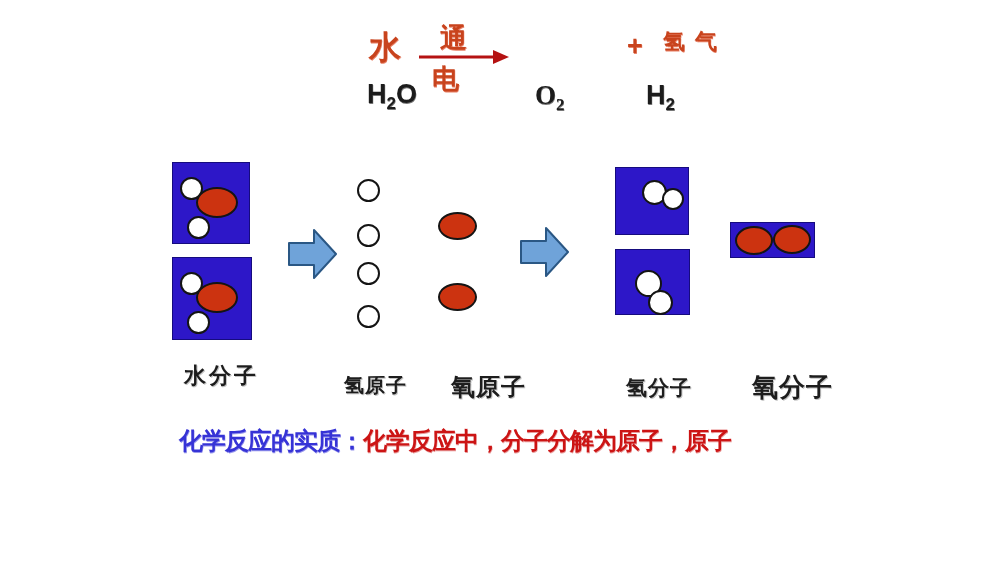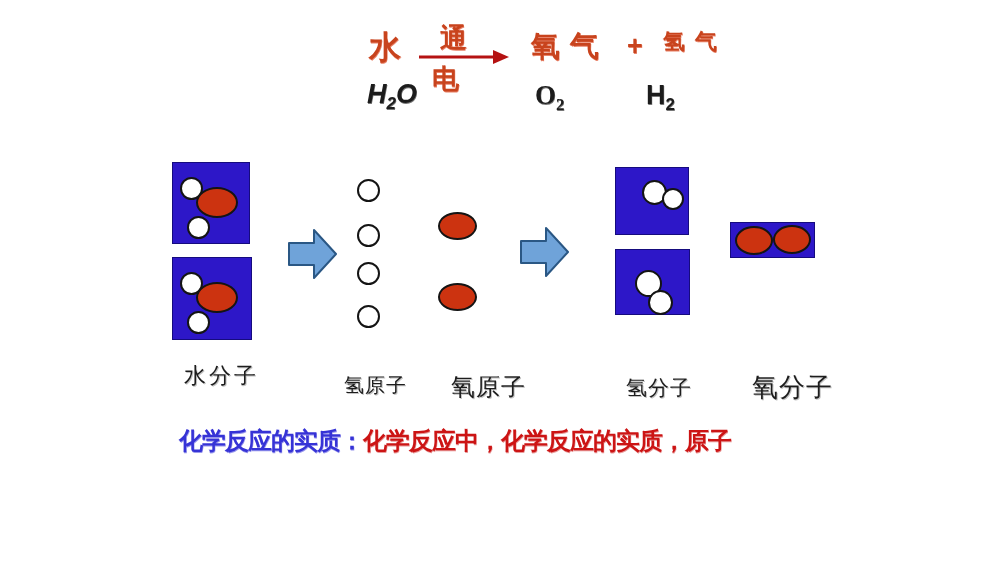--- a/index.html
+++ b/index.html
@@ -42,21 +42,21 @@
   .eq-plus       { left: 627px; top: 31px; font-size: 27px; }
   .eq-product2   { left: 663px; top: 27px; font-size: 22px; letter-spacing: 10px; }
 
   .formula {
     font-weight: bold;
     color: var(--formula-black, #1c1c1c);
     font-size: 27px;
     text-shadow: 0.5px 0.5px 0 #777;
   }
   .formula sub { font-size: 17px; line-height: 0; }
-  .formula-h2o { left: 367px; top: 79px; font-style: italic; }
+  .formula-h2o { left: 367px; top: 79px; }
   .formula-o2  { left: 535px; top: 80px; font-family: Liberation Serif, serif; }
   .formula-h2  { left: 646px; top: 80px; }
 
   
   .mol-box {
     position: absolute;
     background: var(--box-blue, #2d17c8);
     border: 1px solid #150b7e;
     box-sizing: border-box;
   }
@@ -86,21 +86,21 @@
     stroke: var(--block-arrow-stroke, #2a5784);
     stroke-width: 2;
     stroke-linejoin: round;
   }
   .arrow-1 { left: 288px; top: 228px; }
   .arrow-2 { left: 520px; top: 226px; }
 
   
   .diagram-label {
     position: absolute;
-    font-weight: normal;
+    font-weight: bold;
     color: var(--label-dark, #1d1d1d);
     text-shadow: 1px 1px 0 #c4c4c4;
     white-space: nowrap;
   }
   .label-water-molecule    { left: 184px; top: 361px; font-size: 22px; letter-spacing: 3px; }
   .label-hydrogen-atom     { left: 344px; top: 372px; font-size: 20px; letter-spacing: 1px; }
   .label-oxygen-atom       { left: 451px; top: 371px; font-size: 24px; letter-spacing: 1px; }
   .label-hydrogen-molecule { left: 626px; top: 374px; font-size: 21px; letter-spacing: 1px; }
   .label-oxygen-molecule   { left: 752px; top: 370px; font-size: 26px; letter-spacing: 1px; }
 
@@ -128,21 +128,20 @@
 <div class="slide">
 
 
   <div class="abs eq-text eq-reactant">水</div>
   <div class="abs eq-text eq-cond-top">通</div>
   <svg class="abs eq-arrow" width="92" height="16" viewBox="0 0 92 16">
     <line x1="1" y1="8" x2="76" y2="8"></line>
     <polygon points="75,1 91,8 75,15"></polygon>
   </svg>
   <div class="abs eq-text eq-cond-bottom">电</div>
-  <div class="abs eq-text eq-product1">氧气</div>
   <div class="abs eq-text eq-plus">+</div>
   <div class="abs eq-text eq-product2">氢气</div>
 
   <div class="abs formula formula-h2o"><span>H</span><sub>2</sub><span>O</span></div>
   <div class="abs formula formula-o2"><span>O</span><sub>2</sub></div>
   <div class="abs formula formula-h2"><span>H</span><sub>2</sub></div>
 
   <div class="mol-box box-a1">
     <div class="atom-h" style="left:7px; top:14px; width:23px; height:23px;"></div>
     <div class="atom-h" style="left:14px; top:53px; width:23px; height:23px;"></div>
@@ -183,16 +182,16 @@
     <div class="atom-o" style="left:42px; top:2px; width:38px; height:29px;"></div>
   </div>
 
   <div class="diagram-label label-water-molecule">水分子</div>
   <div class="diagram-label label-hydrogen-atom">氢原子</div>
   <div class="diagram-label label-oxygen-atom">氧原子</div>
   <div class="diagram-label label-hydrogen-molecule">氢分子</div>
   <div class="diagram-label label-oxygen-molecule">氧分子</div>
 
   <div class="abs summary">
-    <div><span class="summary-lead">化学反应的实质：</span><span class="summary-red">化学反应中，化学反应的实质，原子</span></div>
+    <div><span class="summary-lead">化学反应的实质：</span><span class="summary-red">化学反应中，分子分解为原子，原子</span></div>
   </div>
 
 </div>
 
 </body></html>

